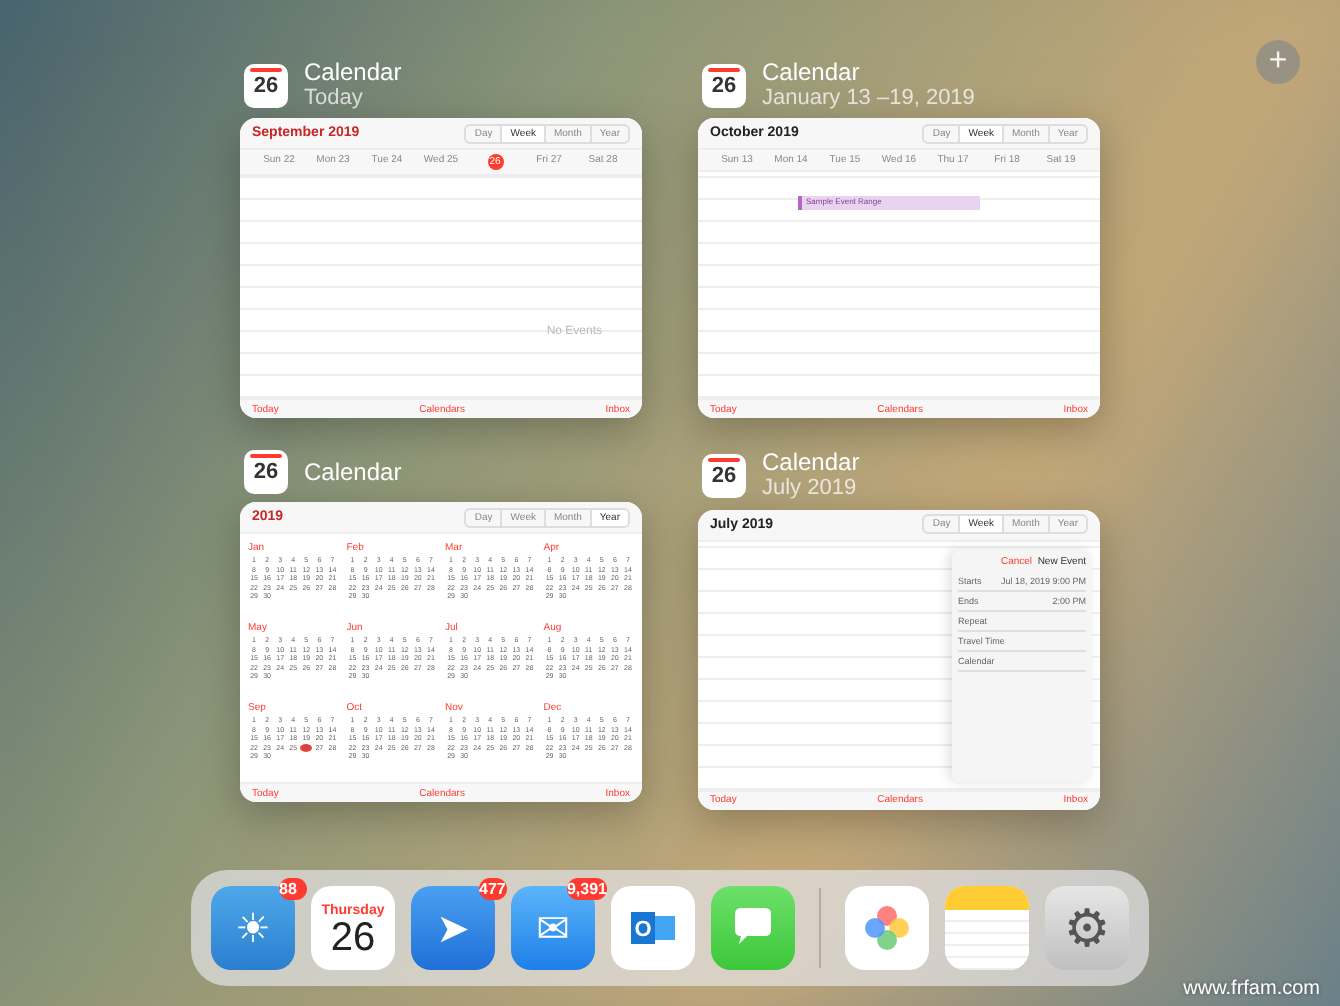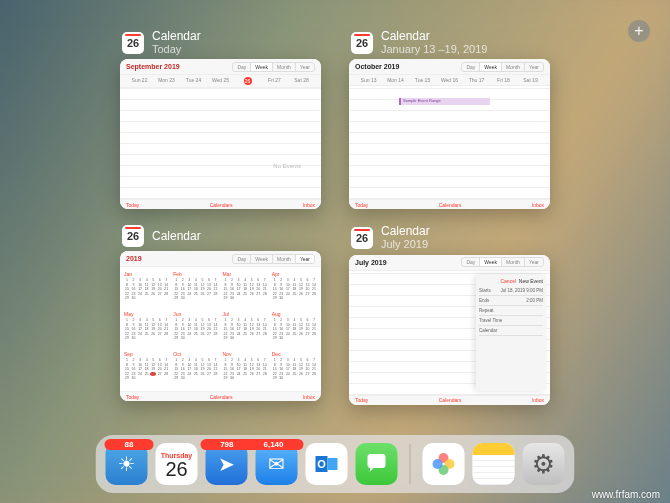--- a/index.html
+++ b/index.html
@@ -145,22 +145,22 @@
 .dock-sep { width: 1px; height: 40px; background: rgba(0,0,0,0.18); margin: 0 4px; }
 .app {
   width: 42px; height: 42px; border-radius: 10px;
   position: relative; display: flex; align-items: center; justify-content: center;
   font-size: 20px; color: #fff;
 }
 .badge {
   position: absolute; top: -4px; right: -6px;
   background: #ff3b30; color: #fff;
   font-size: 8px; font-weight: 600;
-  padding: 1px 20px; border-radius: 8px; min-width: 14px;
-  text-align: right;
+  padding: 1px 0; border-radius: 8px; min-width: 14px;
+  text-align: left;
 }
 .app-weather { background: linear-gradient(#4fa8e8,#2a7fd0); }
 .app-cal { background: #fff; flex-direction: column; }
 .app-cal .dow { color: #ff3b30; font-size: 7px; font-weight: 600; margin-top: 2px; }
 .app-cal .dnum { color: #222; font-size: 20px; font-weight: 400; line-height: 1; }
 .app-send { background: linear-gradient(#4aa0f0,#2070d8); }
 .app-mail { background: linear-gradient(#5cb5fa,#1d7fe8); }
 .app-outlook { background: #fff; }
 .app-msg { background: linear-gradient(#6de06a,#3cc73a); }
 .app-photos { background: #fff; }
@@ -778,25 +778,25 @@
   <div class="app app-weather">
     <span>☀</span>
     <span class="badge">88</span>
   </div>
   <div class="app app-cal">
     <span class="dow">Thursday</span>
     <span class="dnum">26</span>
   </div>
   <div class="app app-send">
     <span>➤</span>
-    <span class="badge">798</span>
+    <span class="badge">477</span>
   </div>
   <div class="app app-mail">
     <span>✉</span>
-    <span class="badge">6,140</span>
+    <span class="badge">9,391</span>
   </div>
   <div class="app app-outlook">
     <svg width="30" height="30" viewBox="0 0 30 30">
         <rect x="4" y="7" width="12" height="16" fill="#1976d2"></rect>
         <text x="10" y="19" fill="#fff" font-size="11" text-anchor="middle" font-weight="bold">O</text>
         <rect x="16" y="9" width="10" height="12" fill="#42a5f5"></rect>
       </svg>
   </div>
   <div class="app app-msg">
     <svg width="26" height="26" viewBox="0 0 26 26">

